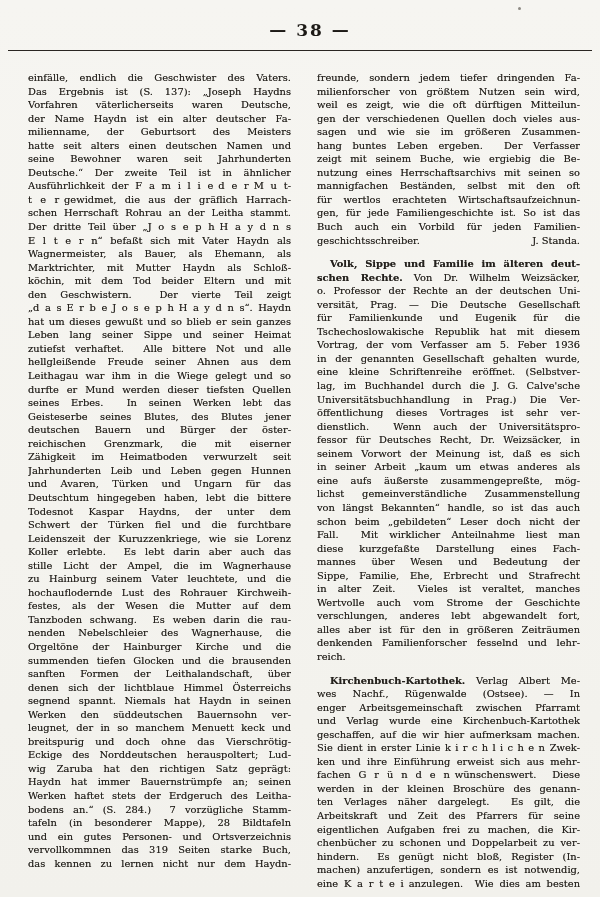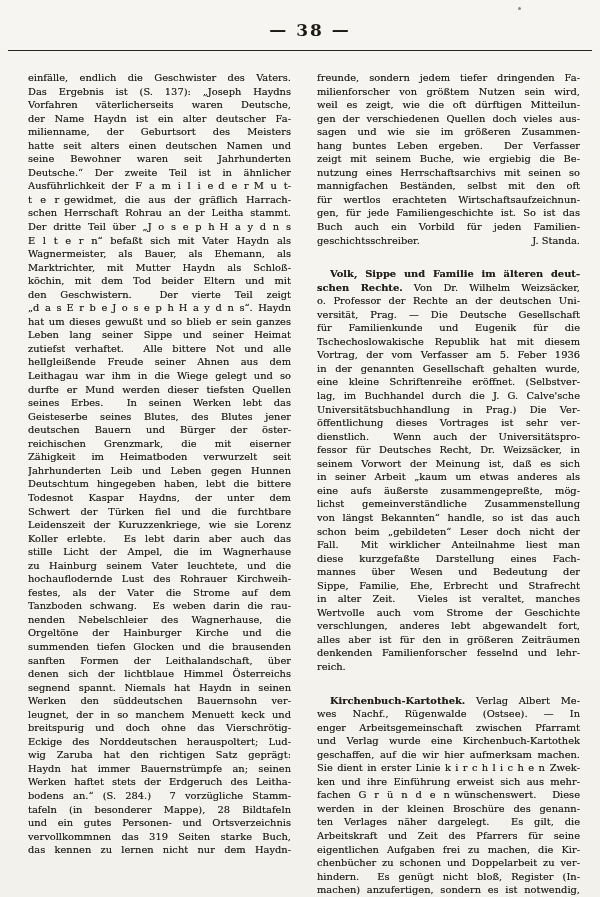--- a/index.html
+++ b/index.html
@@ -25,21 +25,21 @@
   .artifact-dot{
     position:absolute;top:7px;left:518px;width:3px;height:3px;
     border-radius:50%;background:#8d8a84;
   }
   .columns{
     position:absolute;top:71px;left:28px;right:20px;
     display:flex;gap:26px;
   }
   .col{width:270px;font-size:9.9px;line-height:13.55px;
     text-shadow:0 0 .4px rgba(20,16,10,.55);}
-  .para + .para{margin-top:20px;}
+  .para + .para{margin-top:10px;}
   .line{
     text-align:justify;text-align-last:justify;
     white-space:pre-wrap;overflow:hidden;height:13.55px;
   }
   .line.indent{text-indent:13px;}
   .line.lastline{text-align-last:left;}
   .line.split{
     display:flex;justify-content:space-between;
     text-align:left;text-align-last:auto;
   }
@@ -78,29 +78,30 @@
           <div class="line">zutiefst verhaftet.  Alle bittere Not und alle</div>
           <div class="line">hellgleißende Freude seiner Ahnen aus dem</div>
           <div class="line">Leithagau war ihm in die Wiege gelegt und so</div>
           <div class="line">durfte er Mund werden dieser tiefsten Quellen</div>
           <div class="line">seines Erbes.  In seinen Werken lebt das</div>
           <div class="line">Geisteserbe seines Blutes, des Blutes jener</div>
           <div class="line">deutschen Bauern und Bürger der öster-</div>
           <div class="line">reichischen Grenzmark, die mit eiserner</div>
           <div class="line">Zähigkeit im Heimatboden verwurzelt seit</div>
           <div class="line">Jahrhunderten Leib und Leben gegen Hunnen</div>
+          <div class="line">und Avaren, Türken und Ungarn für das</div>
           <div class="line">Deutschtum hingegeben haben, lebt die bittere</div>
           <div class="line">Todesnot Kaspar Haydns, der unter dem</div>
           <div class="line">Schwert der Türken fiel und die furchtbare</div>
           <div class="line">Leidenszeit der Kuruzzenkriege, wie sie Lorenz</div>
           <div class="line">Koller erlebte.  Es lebt darin aber auch das</div>
           <div class="line">stille Licht der Ampel, die im Wagnerhause</div>
           <div class="line">zu Hainburg seinem Vater leuchtete, und die</div>
           <div class="line">hochauflodernde Lust des Rohrauer Kirchweih-</div>
-          <div class="line">festes, als der Vater die Strome auf dem</div>
+          <div class="line">festes, als der Wesen die Mutter auf dem</div>
           <div class="line">Tanzboden schwang.  Es weben darin die rau-</div>
           <div class="line">nenden Nebelschleier des Wagnerhause, die</div>
           <div class="line">Orgeltöne der Hainburger Kirche und die</div>
           <div class="line">summenden tiefen Glocken und die brausenden</div>
           <div class="line">sanften Formen der Leithalandschaft, über</div>
           <div class="line">denen sich der lichtblaue Himmel Österreichs</div>
           <div class="line">segnend spannt. Niemals hat Haydn in seinen</div>
           <div class="line">Werken den süddeutschen Bauernsohn ver-</div>
           <div class="line">leugnet, der in so manchem Menuett keck und</div>
           <div class="line">breitspurig und doch ohne das Vierschrötig-</div>

